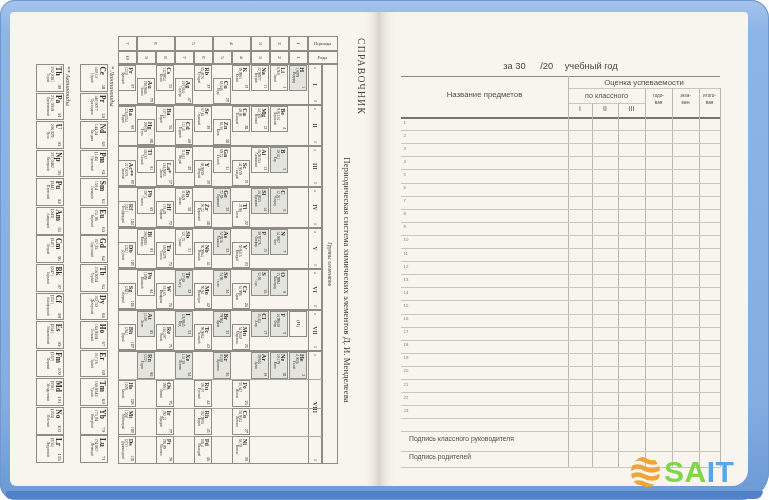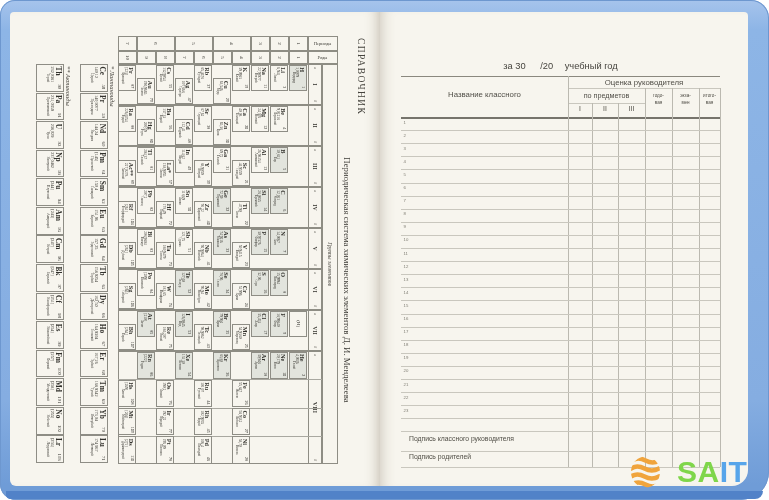--- a/index.html
+++ b/index.html
@@ -1061,23 +1061,23 @@
         <div class="ln " style="left: 188px; width: 152px; top: 76px;"></div>
         <div class="ln " style="left: 188px; width: 77px; top: 91px;"></div>
         <div class="ln thick" style="left: 21px; width: 319px; top: 105px;"></div>
         <div class="vln" style="left: 188px; top: 64px; height: 390.5px;"></div>
         <div class="vln" style="left: 212px; top: 91px; height: 363.5px;"></div>
         <div class="vln" style="left: 238px; top: 91px; height: 363.5px;"></div>
         <div class="vln" style="left: 265px; top: 76px; height: 378.5px;"></div>
         <div class="vln" style="left: 292px; top: 76px; height: 378.5px;"></div>
         <div class="vln" style="left: 319px; top: 76px; height: 378.5px;"></div>
         <div class="vln" style="left: 340px; top: 76px; height: 378.5px;"></div>
-        <div class="ghead" style="left: 21px; top: 78px; width: 167px; text-align: center; font-size: 7.8px;">Название классного</div>
-        <div class="ghead" style="left: 188px; top: 66px; width: 152px; text-align: center; font-size: 7.8px;">Оценка руководителя</div>
-        <div class="ghead" style="left: 188px; top: 79px; width: 77px; text-align: center; font-size: 7.2px;">по предметов</div>
+        <div class="ghead" style="left: 21px; top: 78px; width: 167px; text-align: center; font-size: 7.8px;">Название предметов</div>
+        <div class="ghead" style="left: 188px; top: 66px; width: 152px; text-align: center; font-size: 7.8px;">Оценка успеваемости</div>
+        <div class="ghead" style="left: 188px; top: 79px; width: 77px; text-align: center; font-size: 7.2px;">по классного</div>
         <div class="ghead" style="left: 188px; top: 93px; width: 24px; text-align: center; font-size: 6.8px;">I</div>
         <div class="ghead" style="left: 212px; top: 93px; width: 26px; text-align: center; font-size: 6.8px;">II</div>
         <div class="ghead" style="left: 238px; top: 93px; width: 27px; text-align: center; font-size: 6.8px;">III</div>
         <div class="ghead" style="left: 265px; top: 81px; width: 27px; text-align: center; font-size: 4.6px;">годо-</div>
         <div class="ghead" style="left: 265px; top: 87.5px; width: 27px; text-align: center; font-size: 4.6px;">вая</div>
         <div class="ghead" style="left: 292px; top: 81px; width: 27px; text-align: center; font-size: 4.6px;">экза-</div>
         <div class="ghead" style="left: 292px; top: 87.5px; width: 27px; text-align: center; font-size: 4.6px;">мен</div>
         <div class="ghead" style="left: 319px; top: 81px; width: 21px; text-align: center; font-size: 4.6px;">итого-</div>
         <div class="ghead" style="left: 319px; top: 87.5px; width: 21px; text-align: center; font-size: 4.6px;">вая</div>
         <div class="ln " style="left: 21px; width: 319px; top: 118.1px;"></div>
@@ -1140,18 +1140,18 @@
               <ellipse cx="15.5" cy="16" rx="14.5" ry="15.5"></ellipse>
             </clipPath>
           </defs>
         <g clip-path="url(#lc)" fill="none" stroke="#f0a43c" stroke-width="4.6" stroke-linecap="round">
           <path d="M2 4.5 q6 -4 13.5 0 q7.5 4 13.5 0"></path>
           <path d="M1 12.5 q6 -4 13.5 0 q7.5 4 14.5 0"></path>
           <path d="M1 20.5 q6 -4 13.5 0 q7.5 4 14.5 0"></path>
           <path d="M2 28.5 q6 -4 13.5 0 q7.5 4 13.5 0"></path>
         </g>
       </svg>
-      <div class="logo-txt" style="margin-left:16px;">
+      <div class="logo-txt" style="margin-left:3px;">
         <span style="color:#7fd64a;">SA</span><span style="color:#57a5ea;">IT</span>
       </div>
     </div>
   </div>
 </div>
 
 </body></html>

